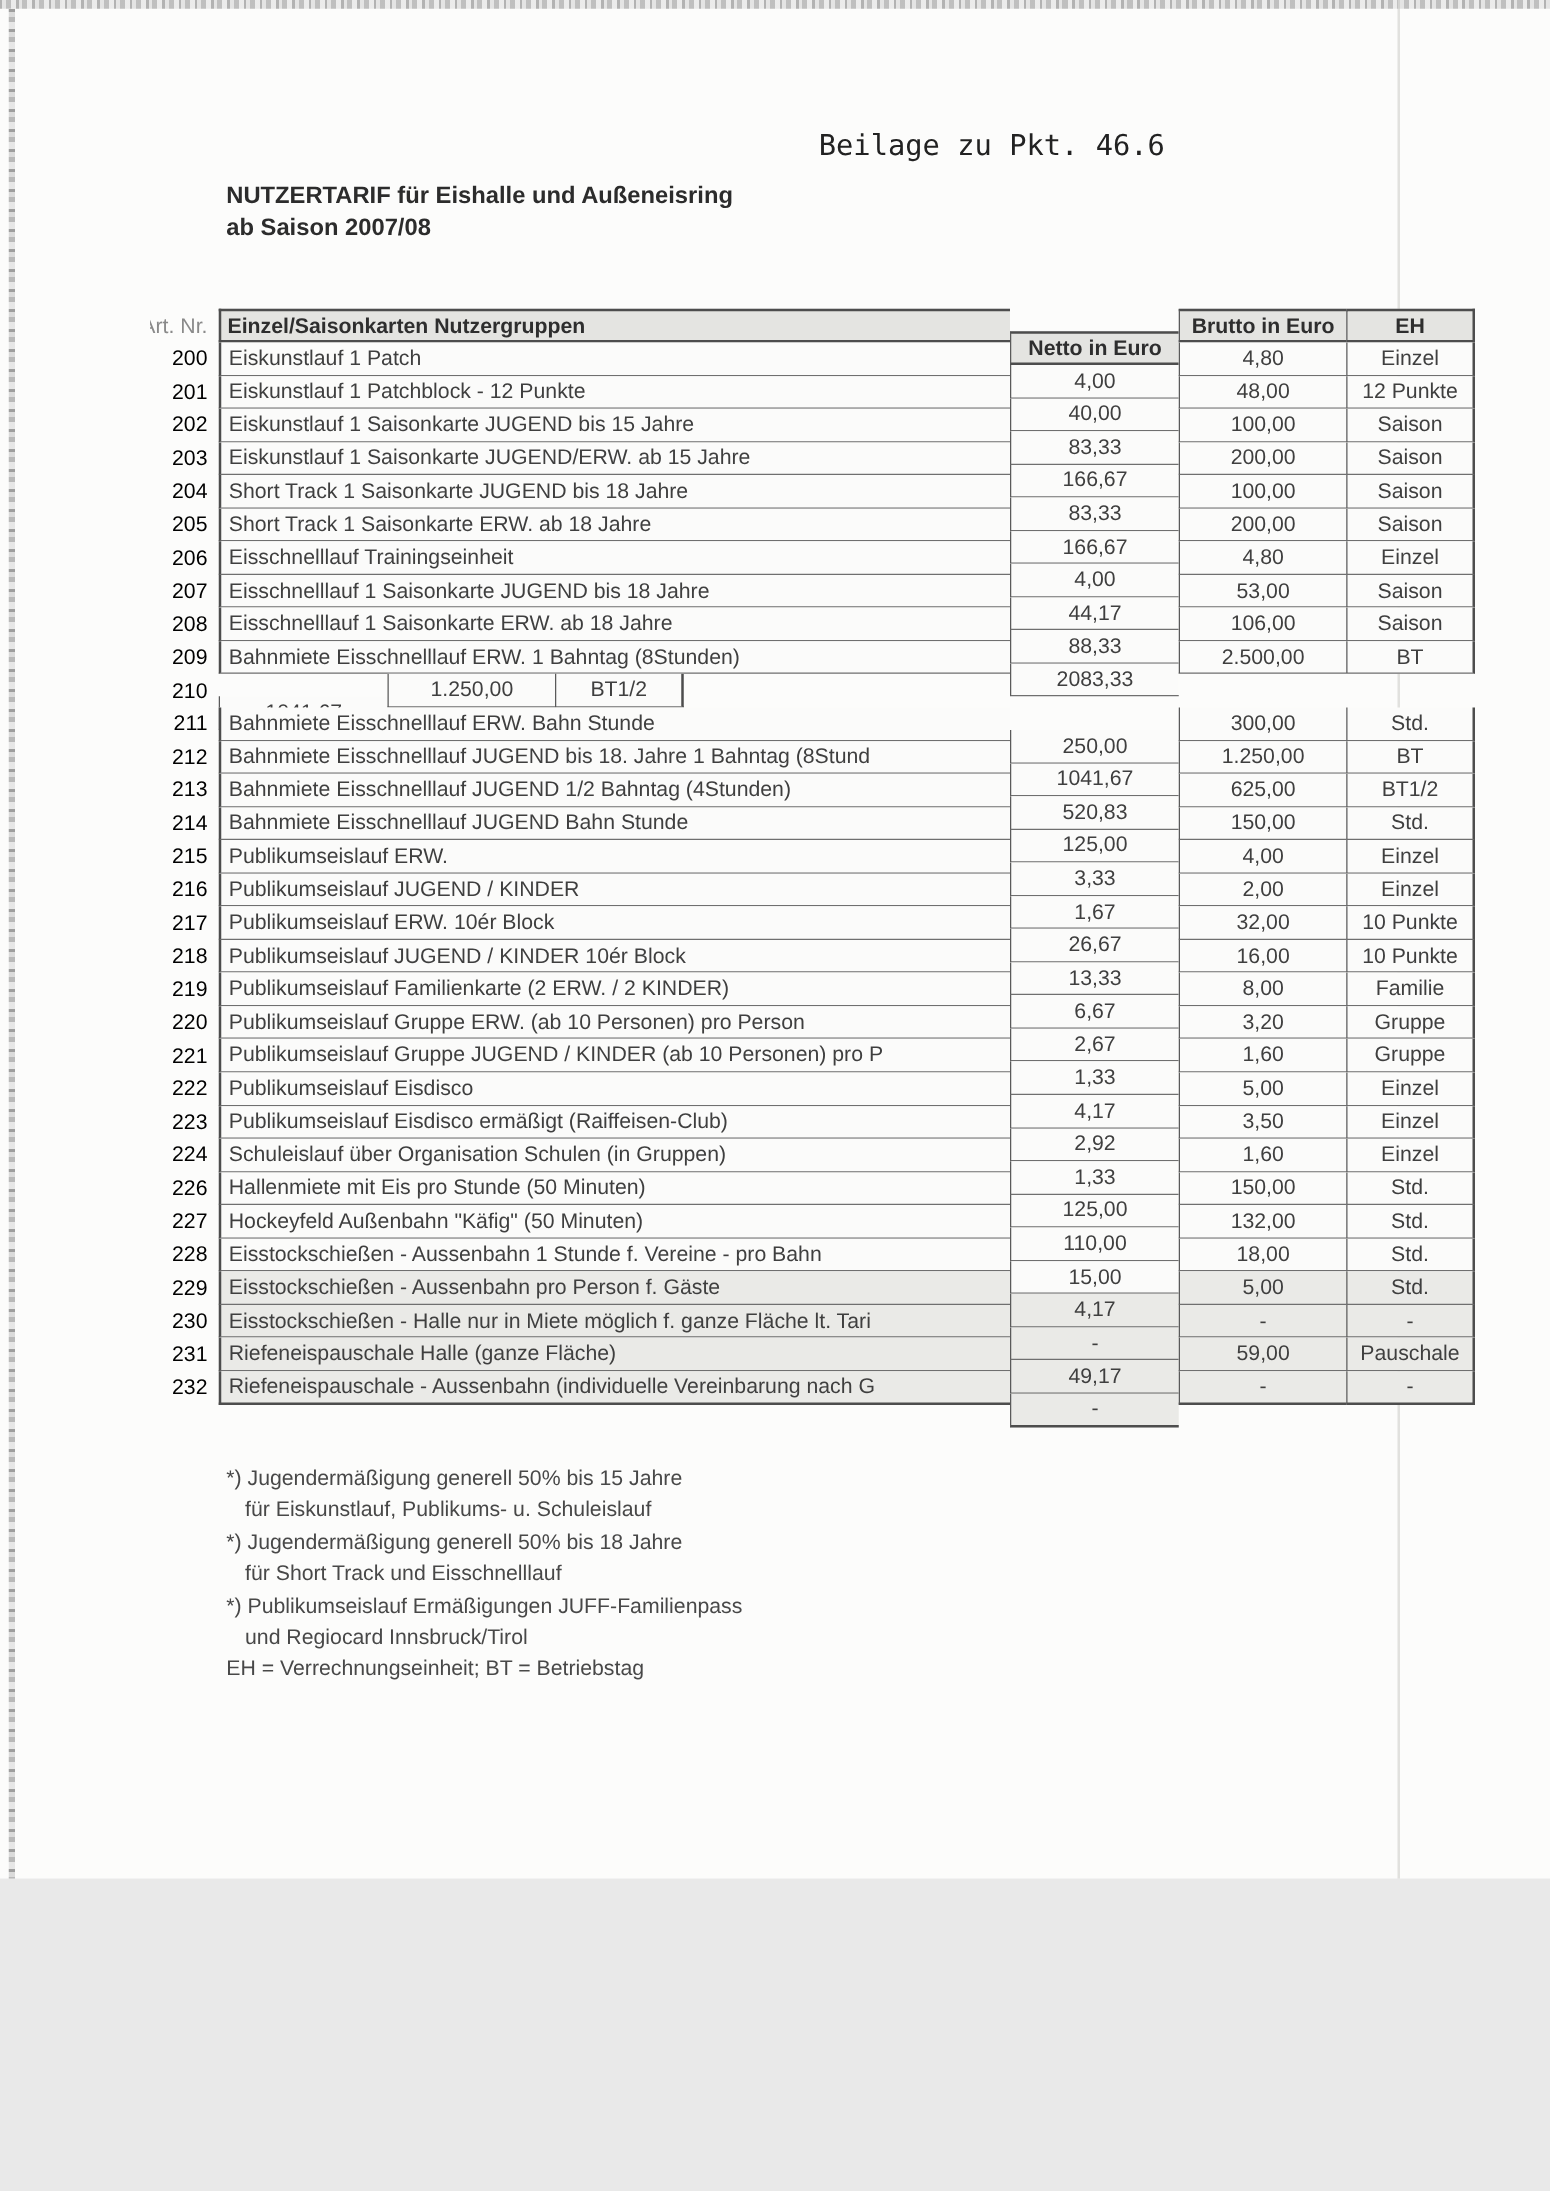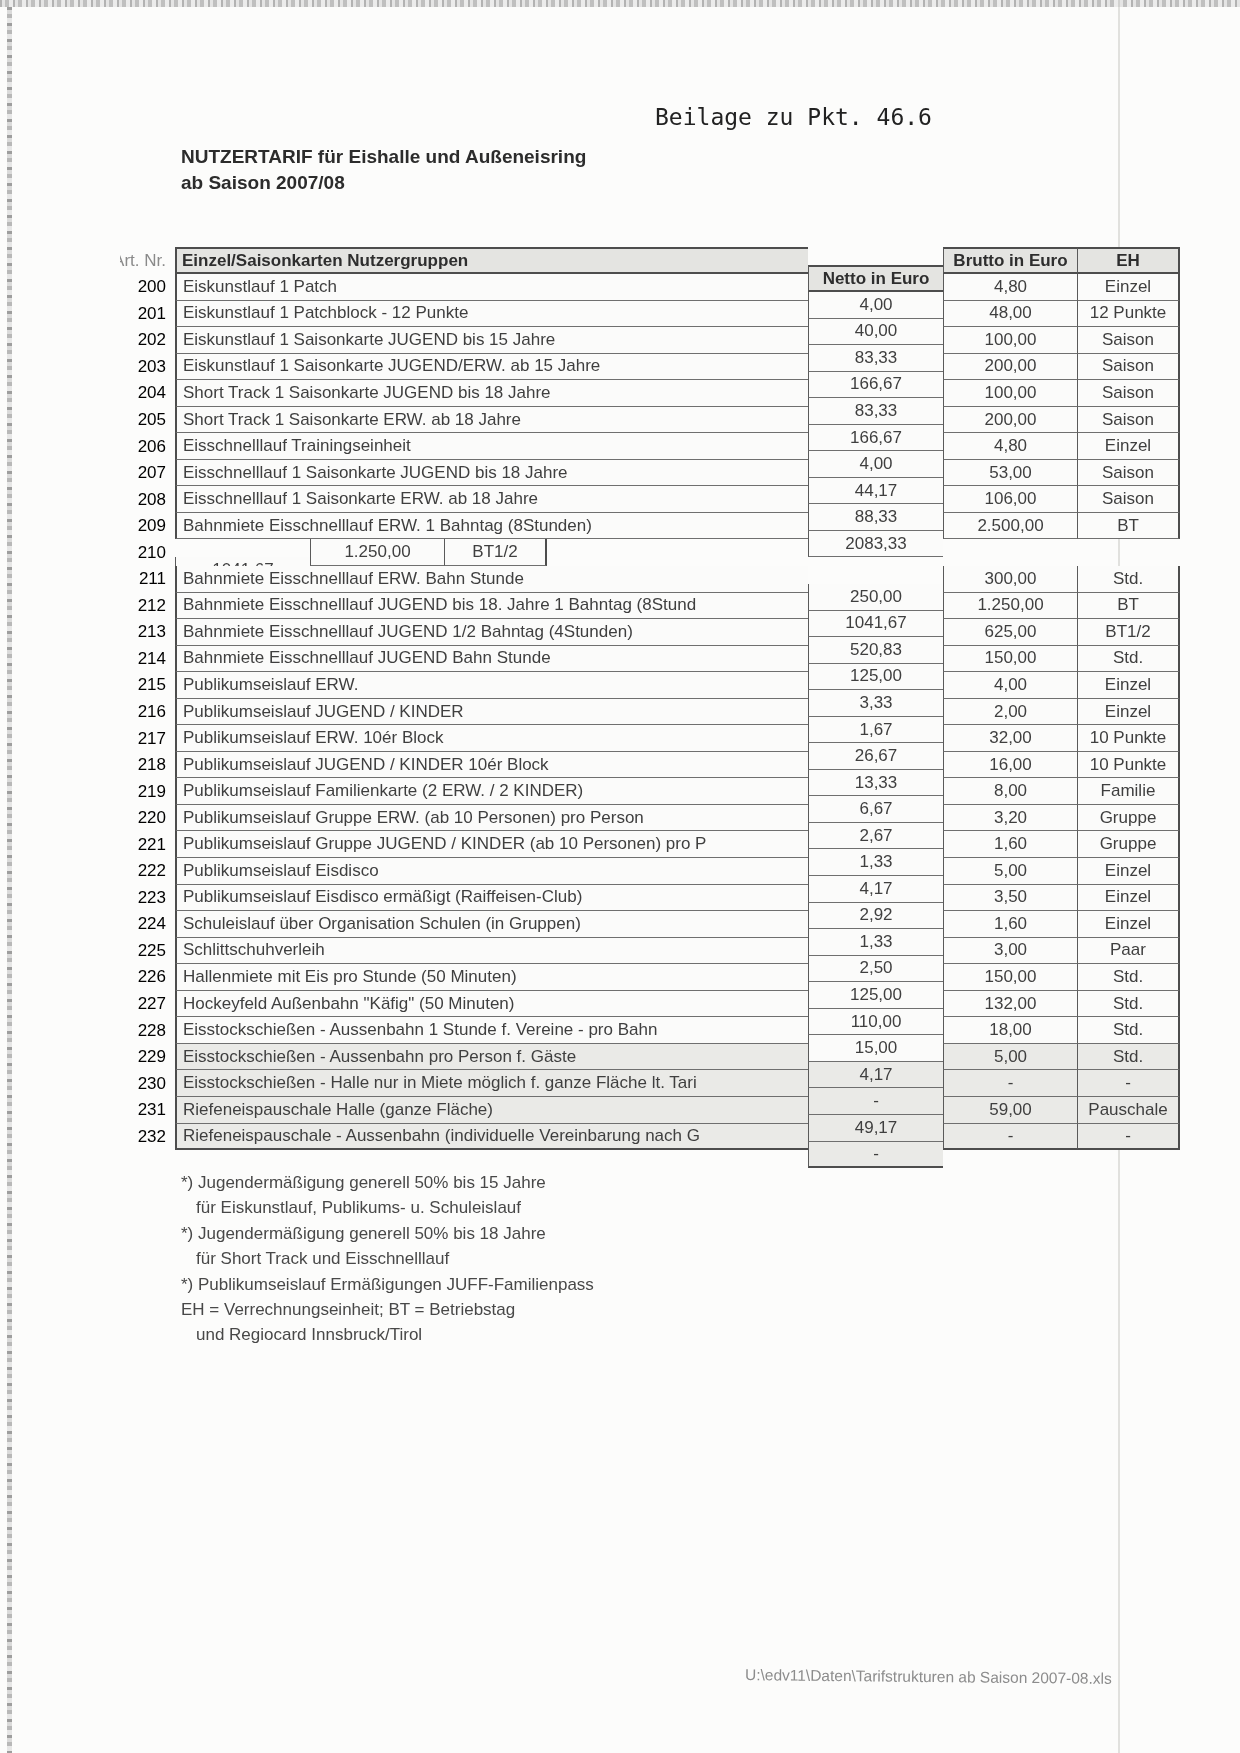--- a/index.html
+++ b/index.html
@@ -1,18 +1,18 @@
 <!DOCTYPE html>
 <html lang="de"><head>
 <meta charset="utf-8">
 <style>
   html,body{margin:0;padding:0;background:#e9e9e9;}
   .page{
     position:relative;
-    width:1240px;height:1753px;
+    width:1240px;height:1503px;
     background:#fcfcfb;
     overflow:hidden;
     font-family:"Liberation Sans",sans-serif;
     color:#3f3f3f;
   }
   
   .scan-strip-top{
     position:absolute;left:0;top:0;width:1240px;height:7px;
     background:repeating-linear-gradient(90deg,#9a9a9a 0 2px,#dcdcdc 2px 5px,#ababab 5px 9px,#e6e6e6 9px 13px);
     opacity:.75;
@@ -264,27 +264,20 @@
             <div class="c eh">Einzel</div>
           </div>
           <div class="trow">
             <div class="c nr">224</div>
             <div class="c desc">Schuleislauf über Organisation Schulen (in Gruppen)</div>
             <div class="c num">1,33</div>
             <div class="c num2">1,60</div>
             <div class="c eh">Einzel</div>
           </div>
           <div class="trow">
-            <div class="c nr">225</div>
-            <div class="c desc">Schlittschuhverleih</div>
-            <div class="c num">2,50</div>
-            <div class="c num2">3,00</div>
-            <div class="c eh">Paar</div>
-          </div>
-          <div class="trow">
             <div class="c nr">226</div>
             <div class="c desc">Hallenmiete mit Eis pro Stunde (50 Minuten)</div>
             <div class="c num">125,00</div>
             <div class="c num2">150,00</div>
             <div class="c eh">Std.</div>
           </div>
           <div class="trow">
             <div class="c nr">227</div>
             <div class="c desc">Hockeyfeld Außenbahn "Käfig" (50 Minuten)</div>
             <div class="c num">110,00</div>
@@ -328,20 +321,20 @@
           </div>
         </div>
     </div>
 
     <div class="footnotes" id="footnotes">
         <div class="fline">*) Jugendermäßigung generell 50% bis 15 Jahre</div>
         <div class="fline indent">für Eiskunstlauf, Publikums- u. Schuleislauf</div>
         <div class="fline">*) Jugendermäßigung generell 50% bis 18 Jahre</div>
         <div class="fline indent">für Short Track und Eisschnelllauf</div>
         <div class="fline">*) Publikumseislauf Ermäßigungen JUFF-Familienpass</div>
+        <div class="fline indent">und Regiocard Innsbruck/Tirol</div>
         <div class="fline">EH = Verrechnungseinheit; BT = Betriebstag</div>
-        <div class="fline indent">und Regiocard Innsbruck/Tirol</div>
       </div>
 
     <div class="footer-path">U:\edv11\Daten\Tarifstrukturen ab Saison 2007-08.xls</div>
 
   </div>
 </div>
 
 </body></html>

